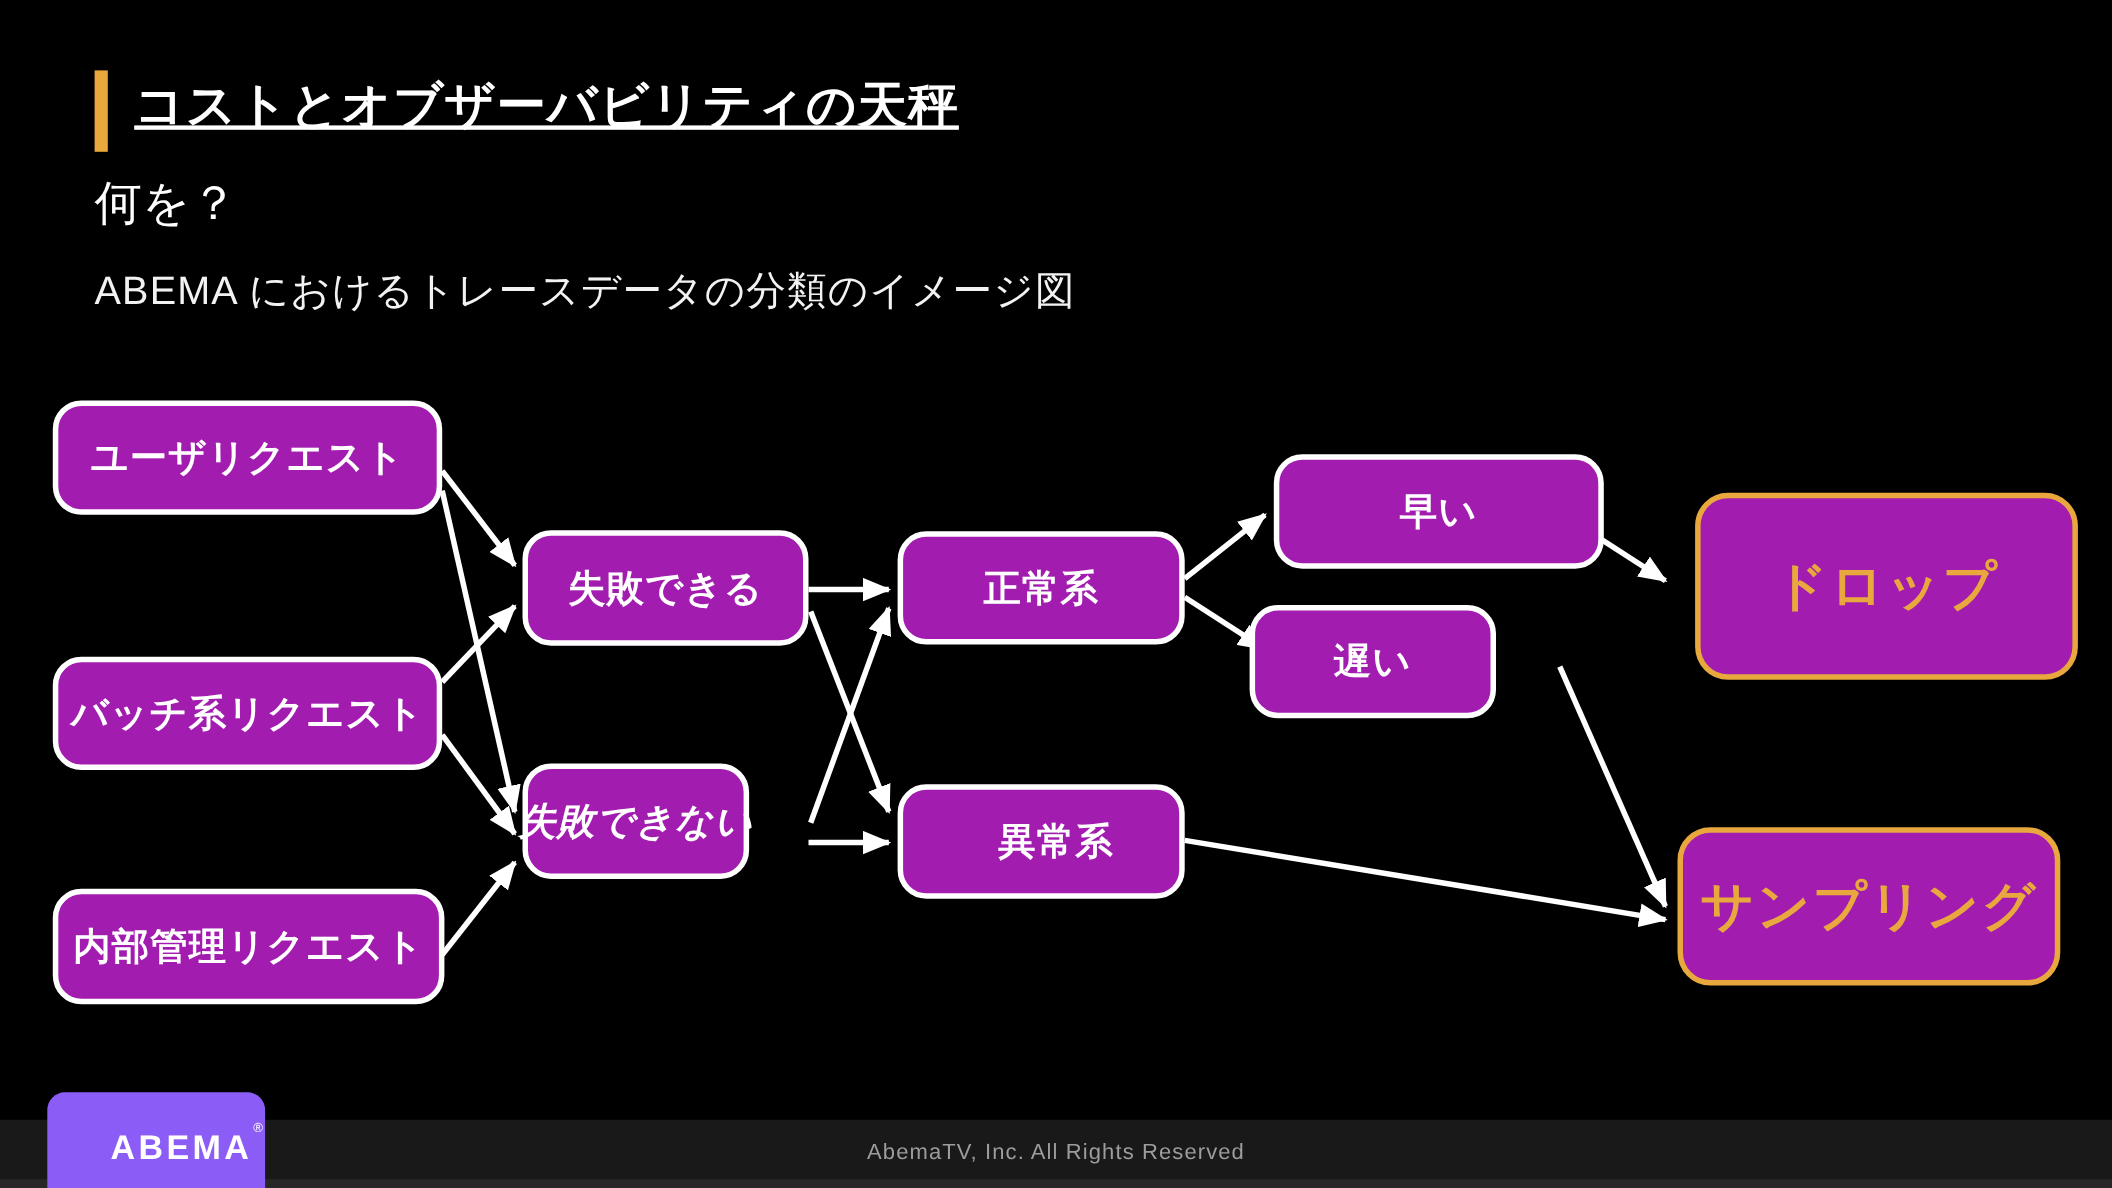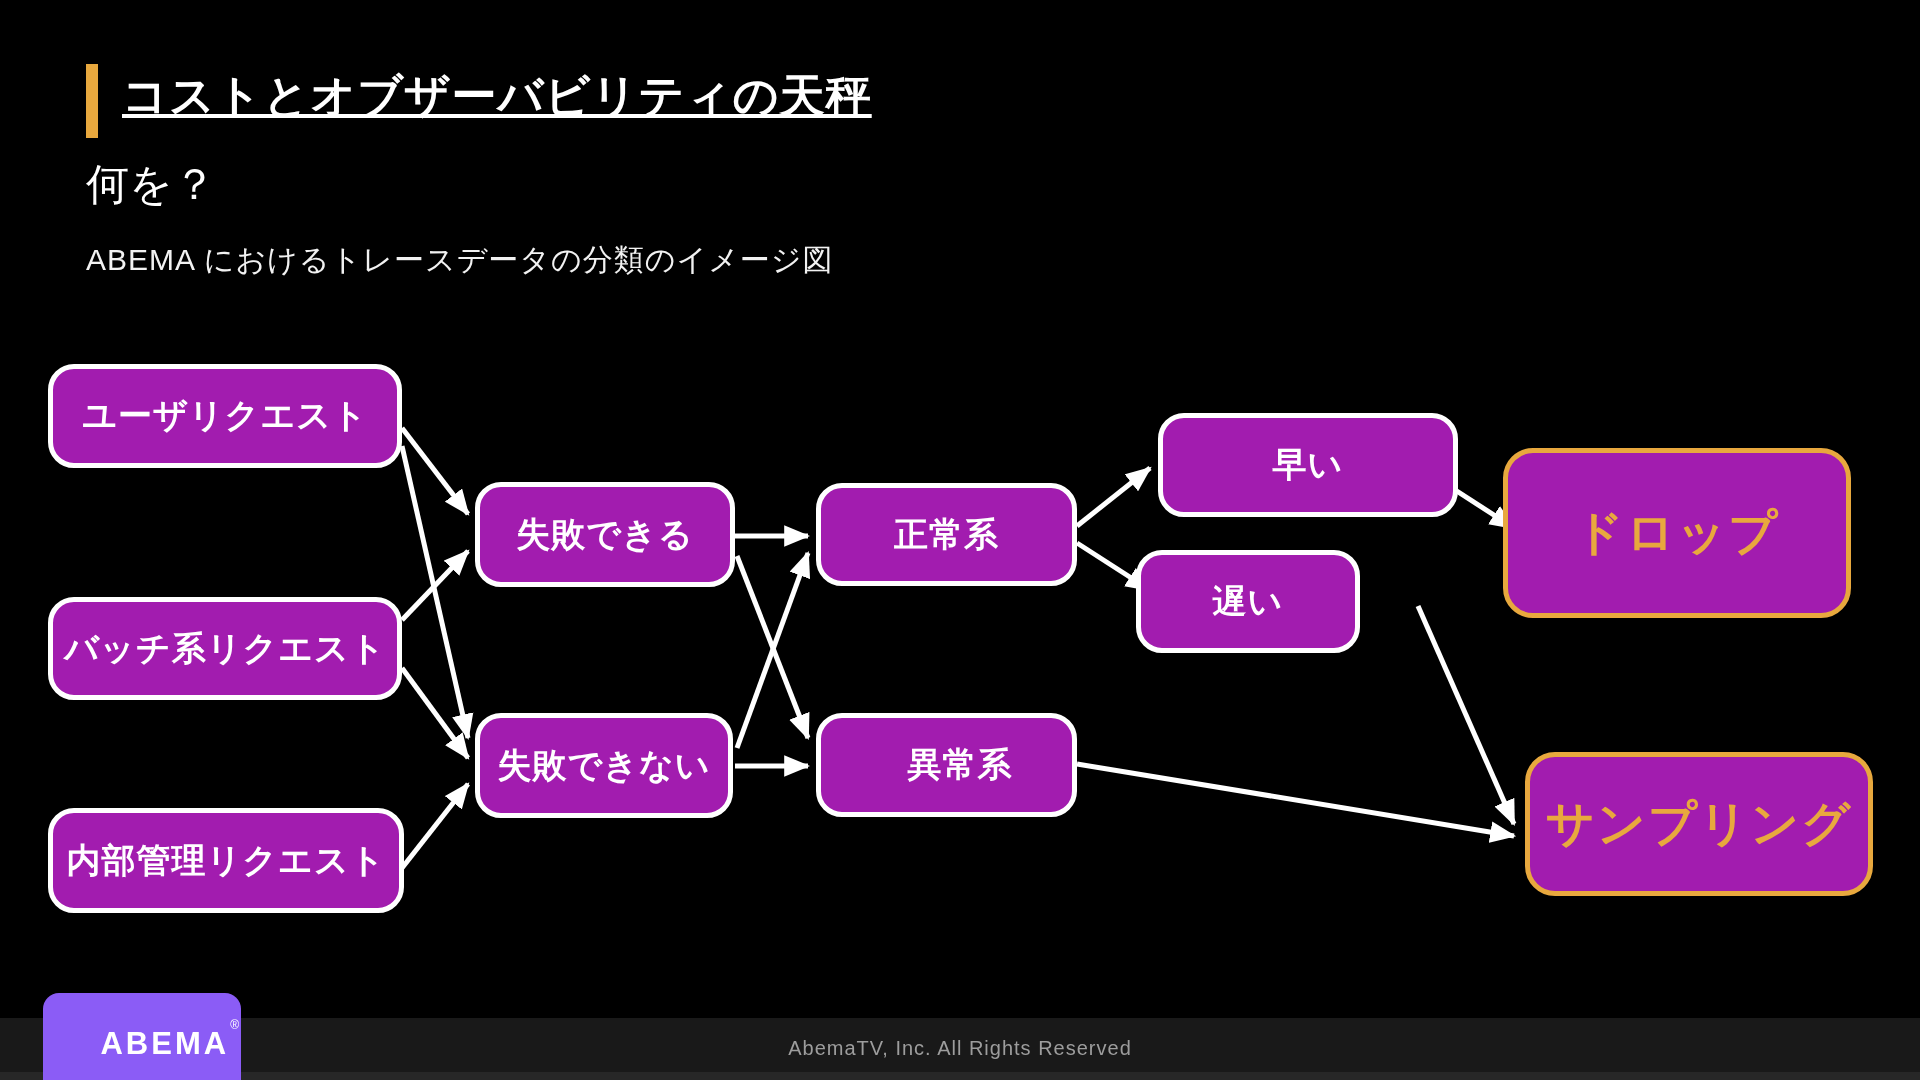--- a/index.html
+++ b/index.html
@@ -18,47 +18,47 @@
   .slide-title{
     position:absolute;left:122px;top:66px;
     font-size:45px;font-weight:bold;letter-spacing:1px;color:#fff;text-decoration:underline;
   }
   .slide-subtitle{
     position:absolute;left:86px;top:156px;
     font-size:43px;font-weight:400;color:#fff;
   }
   .slide-description{
     position:absolute;left:86px;top:240px;
-    font-size:30px;font-weight:300;color:#f2f2f2;letter-spacing:1px;
+    font-size:36px;font-weight:300;color:#f2f2f2;letter-spacing:1px;
   }
   
   .diagram{position:absolute;left:0;top:0;width:1920px;height:1080px;}
   .edges{position:absolute;left:0;top:0;}
   .node{
     position:absolute;box-sizing:border-box;
     background:#a21caf;border:5px solid #fff;border-radius:26px;
     display:flex;align-items:center;justify-content:center;
     font-size:34px;font-weight:bold;color:#fff;letter-spacing:1px;
     white-space:nowrap;
   }
   .node.gold{
     border-color:#E8A83E;color:#E8A83E;
     border-radius:30px;font-size:48px;letter-spacing:2px;
   }
   
   .n-user    {left:48px;  top:364px; width:354px; height:104px;}
   .n-batch   {left:48px;  top:597px; width:354px; height:103px;}
   .n-internal{left:48px;  top:808px; width:356px; height:105px;}
   .n-canfail {left:475px; top:482px; width:260px; height:105px;}
-  .n-nofail  {left:475px; top:713px; width:258px; height:105px;}
+  .n-nofail  {left:475px; top:694px; width:206px; height:105px;font-style:italic;}
   .n-normal  {left:816px; top:483px; width:261px; height:103px;}
   .n-abnormal{left:816px; top:713px; width:261px; height:104px;padding-left:27px;}
   .n-fast    {left:1158px;top:413px; width:300px; height:104px;}
   .n-slow    {left:1116px;top:550px; width:224px; height:103px;margin-left:20px;}
-  .n-drop    {left:1503px;top:448px; width:348px; height:170px;text-align:center;}
+  .n-drop    {left:1541px;top:448px; width:348px; height:170px;text-align:center;}
   .n-sampling{left:1525px;top:752px; width:348px; height:144px;}
   
   .footer-band{
     position:absolute;left:0;top:1018px;width:1920px;height:62px;
     background:#191919;
   }
   .footer-strip{
     position:absolute;left:0;top:1072px;width:1920px;height:8px;
     background:#272727;
   }

